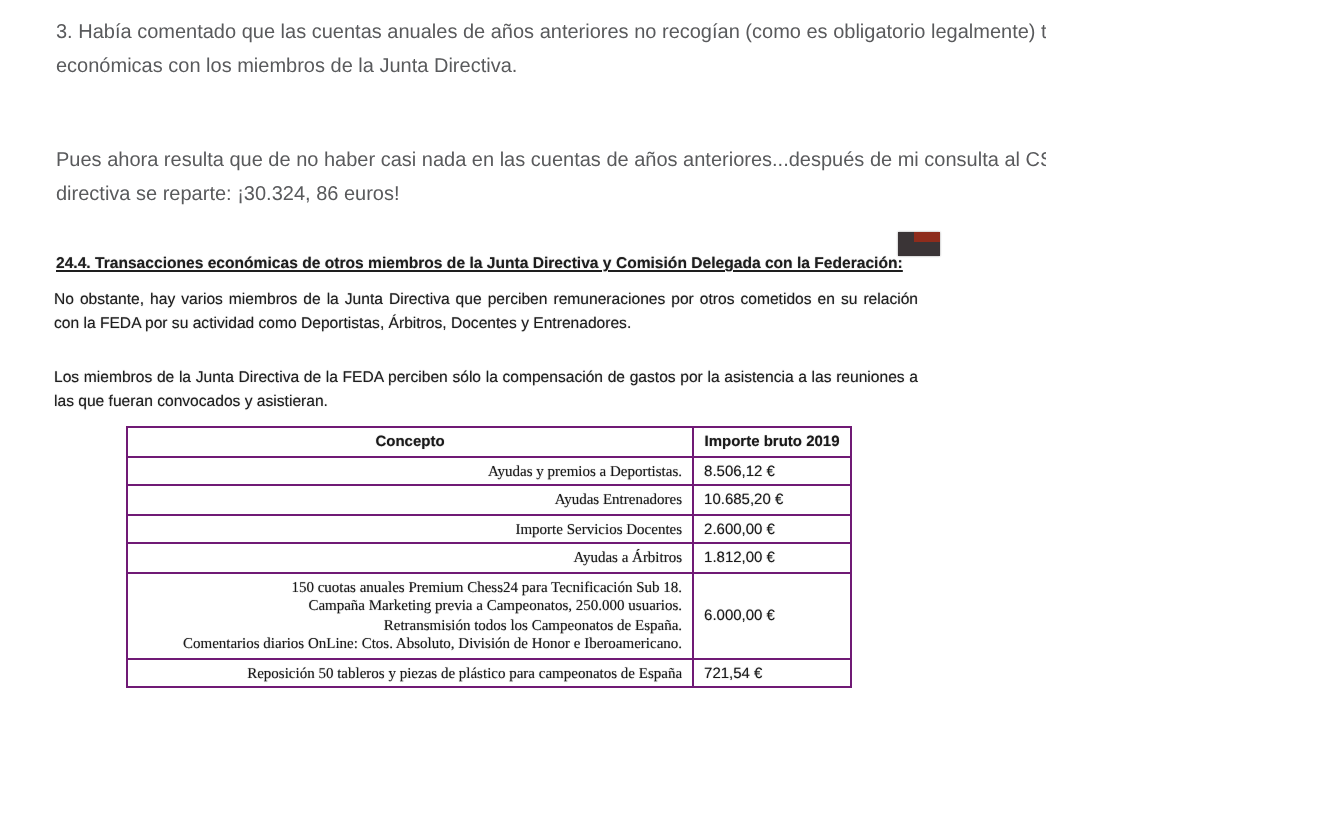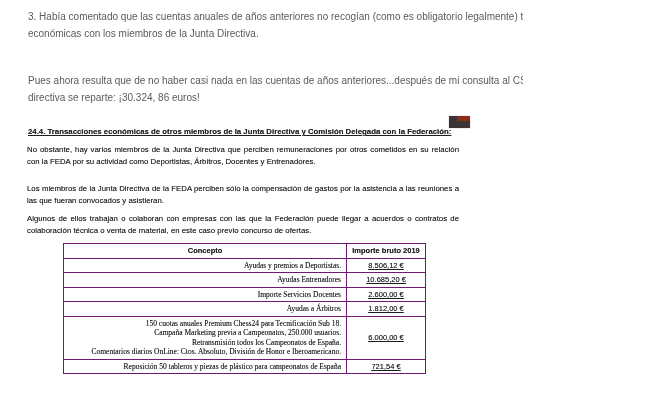--- a/index.html
+++ b/index.html
@@ -80,21 +80,21 @@
   .doc-table th, .doc-table td {
     border: 1px solid #701a75;
     padding: 2px 5px;
     vertical-align: middle;
     overflow: hidden;
   }
   .doc-table th { font-weight: bold; text-align: center; }
   .col-concepto { width: 276px; }
   .col-importe  { width: 77px; }
   td.cell-concepto { text-align: right; font-family: Liberation Serif, serif; }
-  td.cell-importe  { text-align: center; text-decoration: underline; }
+  td.cell-importe  { text-align: left; }
   td.cell-multiline { white-space: pre-line; }
 </style>
 </head>
 <body>
 
 <div class="page">
 
   <div class="outer-text">
     <p class="outer-p first">3. Había comentado que las cuentas anuales de años anteriores no recogían (como es obligatorio legalmente) todas las transacciones económicas con los miembros de la Junta Directiva.</p>
     <p class="outer-p second">Pues ahora resulta que de no haber casi nada en las cuentas de años anteriores...después de mi consulta al CSD, aparece que la directiva se reparte: ¡30.324, 86 euros!</p>
@@ -103,21 +103,20 @@
   <div class="scan">
 
     <span class="scan-logo">
       <span class="logo-red"></span>
     </span>
 
     <p class="scan-heading">24.4. Transacciones económicas de otros miembros de la Junta Directiva y Comisión Delegada con la Federación:</p>
 
     <p class="scan-p p2">No obstante, hay varios miembros de la Junta Directiva que perciben remuneraciones por otros cometidos en su relación con la FEDA por su actividad como Deportistas, Árbitros, Docentes y Entrenadores.</p>
     <p class="scan-p p1">Los miembros de la Junta Directiva de la FEDA perciben sólo la compensación de gastos por la asistencia a las reuniones a las que fueran convocados y asistieran.</p>
-    <p class="scan-p p3">Algunos de ellos trabajan o colaboran con empresas con las que la Federación puede llegar a acuerdos o contratos de colaboración técnica o venta de material, en este caso previo concurso de ofertas.</p>
 
     <table class="doc-table">
       <colgroup>
         <col class="col-concepto">
         <col class="col-importe">
       </colgroup>
       <thead>
         <tr>
           <th>Concepto</th>
           <th>Importe bruto 2019</th>

